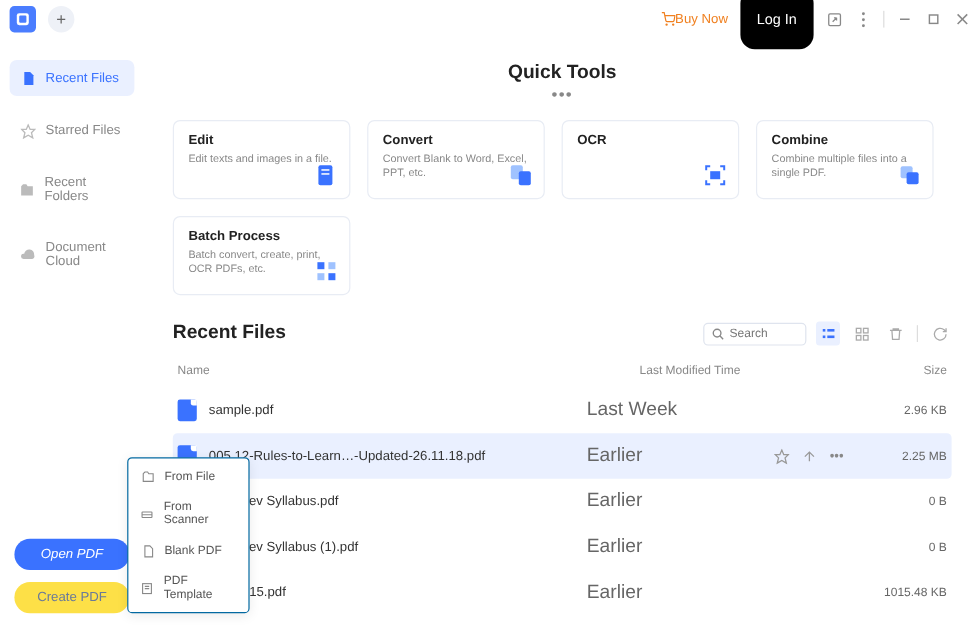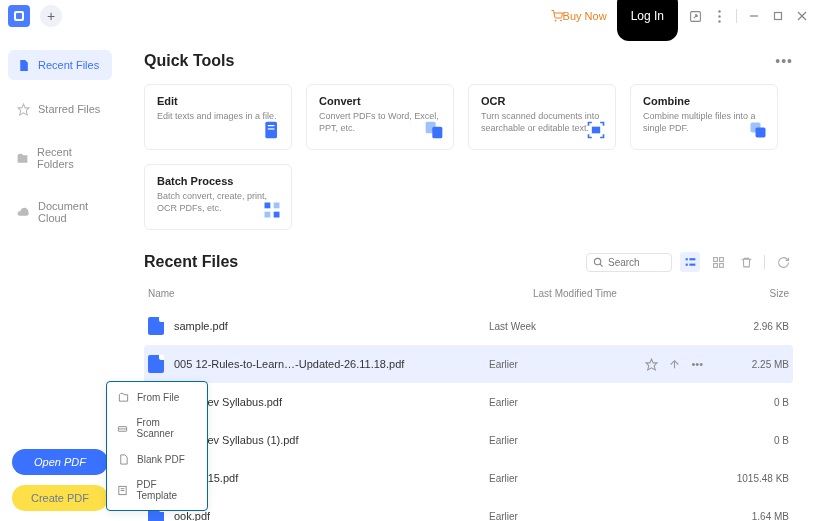--- a/index.html
+++ b/index.html
@@ -16,21 +16,21 @@
 .shell { display: flex; height: calc(100% - 32px); }
 .sidebar { width: 120px; padding: 18px 8px 10px 8px; display: flex; flex-direction: column; position: relative; }
 .sidebar-item { display: flex; align-items: center; gap: 8px; padding: 8px 8px; border-radius: 6px; color: #888; cursor: pointer; margin-bottom: 14px; font-size: 11px; }
 .sidebar-item.active { background: #eaf0ff; color: #3a72ff; }
 .sidebar-item .si-icon { width: 14px; height: 14px; display: flex; align-items: center; justify-content: center; }
 .sidebar-bottom { margin-top: auto; display: flex; flex-direction: column; gap: 10px; padding: 0 4px; }
 .pill-btn { border: none; border-radius: 14px; padding: 7px 0; font-size: 11px; cursor: pointer; text-align: center; }
 .pill-primary { background: #3a72ff; color: #fff; font-style: italic; }
 .pill-secondary { background: #fde047; color: #6a7a99; }
 .main { flex: 1; padding: 20px 24px 0 24px; overflow: hidden; }
-.section-head { display: flex; align-items: center; justify-content: space-between; margin-bottom: 14px; }
+.section-head { display: flex; align-items: center; margin-bottom: 14px; flex-direction: column; }
 .section-title { font-size: 16px; font-weight: 600; color: #222; }
 .dots { color: #888; cursor: pointer; font-size: 14px; letter-spacing: 1px; }
 .tools { display: flex; gap: 14px; flex-wrap: wrap; margin-bottom: 12px; }
 .tool-card { width: 148px; height: 66px; border: 1px solid #e8ecf4; border-radius: 6px; padding: 10px 12px; position: relative; cursor: pointer; }
 .tool-title { font-size: 11px; font-weight: 600; color: #222; margin-bottom: 4px; }
 .tool-desc { font-size: 9px; color: #888; line-height: 1.3; }
 .tool-icon { position: absolute; right: 8px; bottom: 8px; width: 22px; height: 22px; display: flex; align-items: center; justify-content: center; }
 .recent-head { display: flex; align-items: center; justify-content: space-between; margin: 22px 0 8px 0; }
 .recent-tools { display: flex; align-items: center; gap: 8px; }
 .search-box { display: flex; align-items: center; border: 1px solid #dfe4ee; border-radius: 4px; padding: 3px 6px; width: 86px; gap: 4px; }
@@ -39,21 +39,21 @@
 .view-btn.active { background: #eaf0ff; color: #3a72ff; }
 .table-header { display: flex; font-size: 10px; color: #888; padding: 8px 4px; }
 .col-name { flex: 1; }
 .col-mod { width: 220px; padding-left: 44px; }
 .col-size { width: 80px; text-align: right; }
 .file-row { display: flex; align-items: center; padding: 10px 4px; font-size: 11px; color: #333; border-radius: 4px; position: relative; }
 .file-row.selected { background: #eaf0ff; }
 .file-icon { width: 16px; height: 18px; background: #3a72ff; border-radius: 2px; margin-right: 10px; position: relative; }
 .file-icon::after { content: ""; position: absolute; top: 0; right: 0; width: 5px; height: 5px; background: #fff; border-bottom-left-radius: 2px; }
 .file-name { flex: 1; }
-.file-mod { width: 220px; color: #666; font-size: 10px; margin-left: 16px; }
+.file-mod { width: 220px; color: #666; font-size: 16px; margin-left: 16px; }
 .file-size { width: 80px; text-align: right; color: #666; font-size: 10px; }
 .row-actions { position: absolute; right: 90px; display: flex; gap: 10px; color: #888; }
 .row-actions span { cursor: pointer; }
 .popup-menu { position: absolute; left: 106px; bottom: 10px; width: 102px; background: #fff; border: 1px solid #0369a1; border-radius: 4px; box-shadow: 0 2px 10px rgba(0,0,0,0.08); z-index: 50; padding: 2px 0; }
 .popup-item { display: flex; align-items: center; gap: 8px; padding: 7px 10px; font-size: 10px; color: #555; cursor: pointer; }
 .popup-icon { width: 12px; height: 12px; display: flex; align-items: center; justify-content: center; color: #888; }
 svg { display: block; }
 </style>
 </head>
 <body>
@@ -167,31 +167,30 @@
         <div class="tool-icon">
             <svg width="20" height="20" viewBox="0 0 24 24">
               <rect x="4" y="2" width="14" height="20" rx="2" fill="#3a72ff"></rect>
               <rect x="7" y="6" width="8" height="1.5" fill="#fff"></rect>
               <rect x="7" y="10" width="8" height="1.5" fill="#fff"></rect>
             </svg>
           </div>
       </div>
       <div class="tool-card">
         <div class="tool-title">Convert</div>
-        <div class="tool-desc">Convert PDFs to Word, Excel, PPT, etc.</div>
+        <div class="tool-desc">Convert Blank to Word, Excel, PPT, etc.</div>
         <div class="tool-icon">
             <svg width="20" height="20" viewBox="0 0 24 24">
               <rect x="2" y="2" width="12" height="14" rx="2" fill="#9fc2ff"></rect>
               <rect x="10" y="8" width="12" height="14" rx="2" fill="#3a72ff"></rect>
             </svg>
           </div>
       </div>
       <div class="tool-card">
         <div class="tool-title">OCR</div>
-        <div class="tool-desc">Turn scanned documents into searchable or editable text.</div>
         <div class="tool-icon">
             <svg width="20" height="20" viewBox="0 0 24 24" fill="none" stroke="#3a72ff" stroke-width="2">
               <path d="M3 7V3h4M21 7V3h-4M3 17v4h4M21 17v4h-4"></path>
               <rect x="7" y="8" width="10" height="8" fill="#3a72ff" stroke="none"></rect>
             </svg>
           </div>
       </div>
       <div class="tool-card">
         <div class="tool-title">Combine</div>
         <div class="tool-desc">Combine multiple files into a single PDF.</div>

